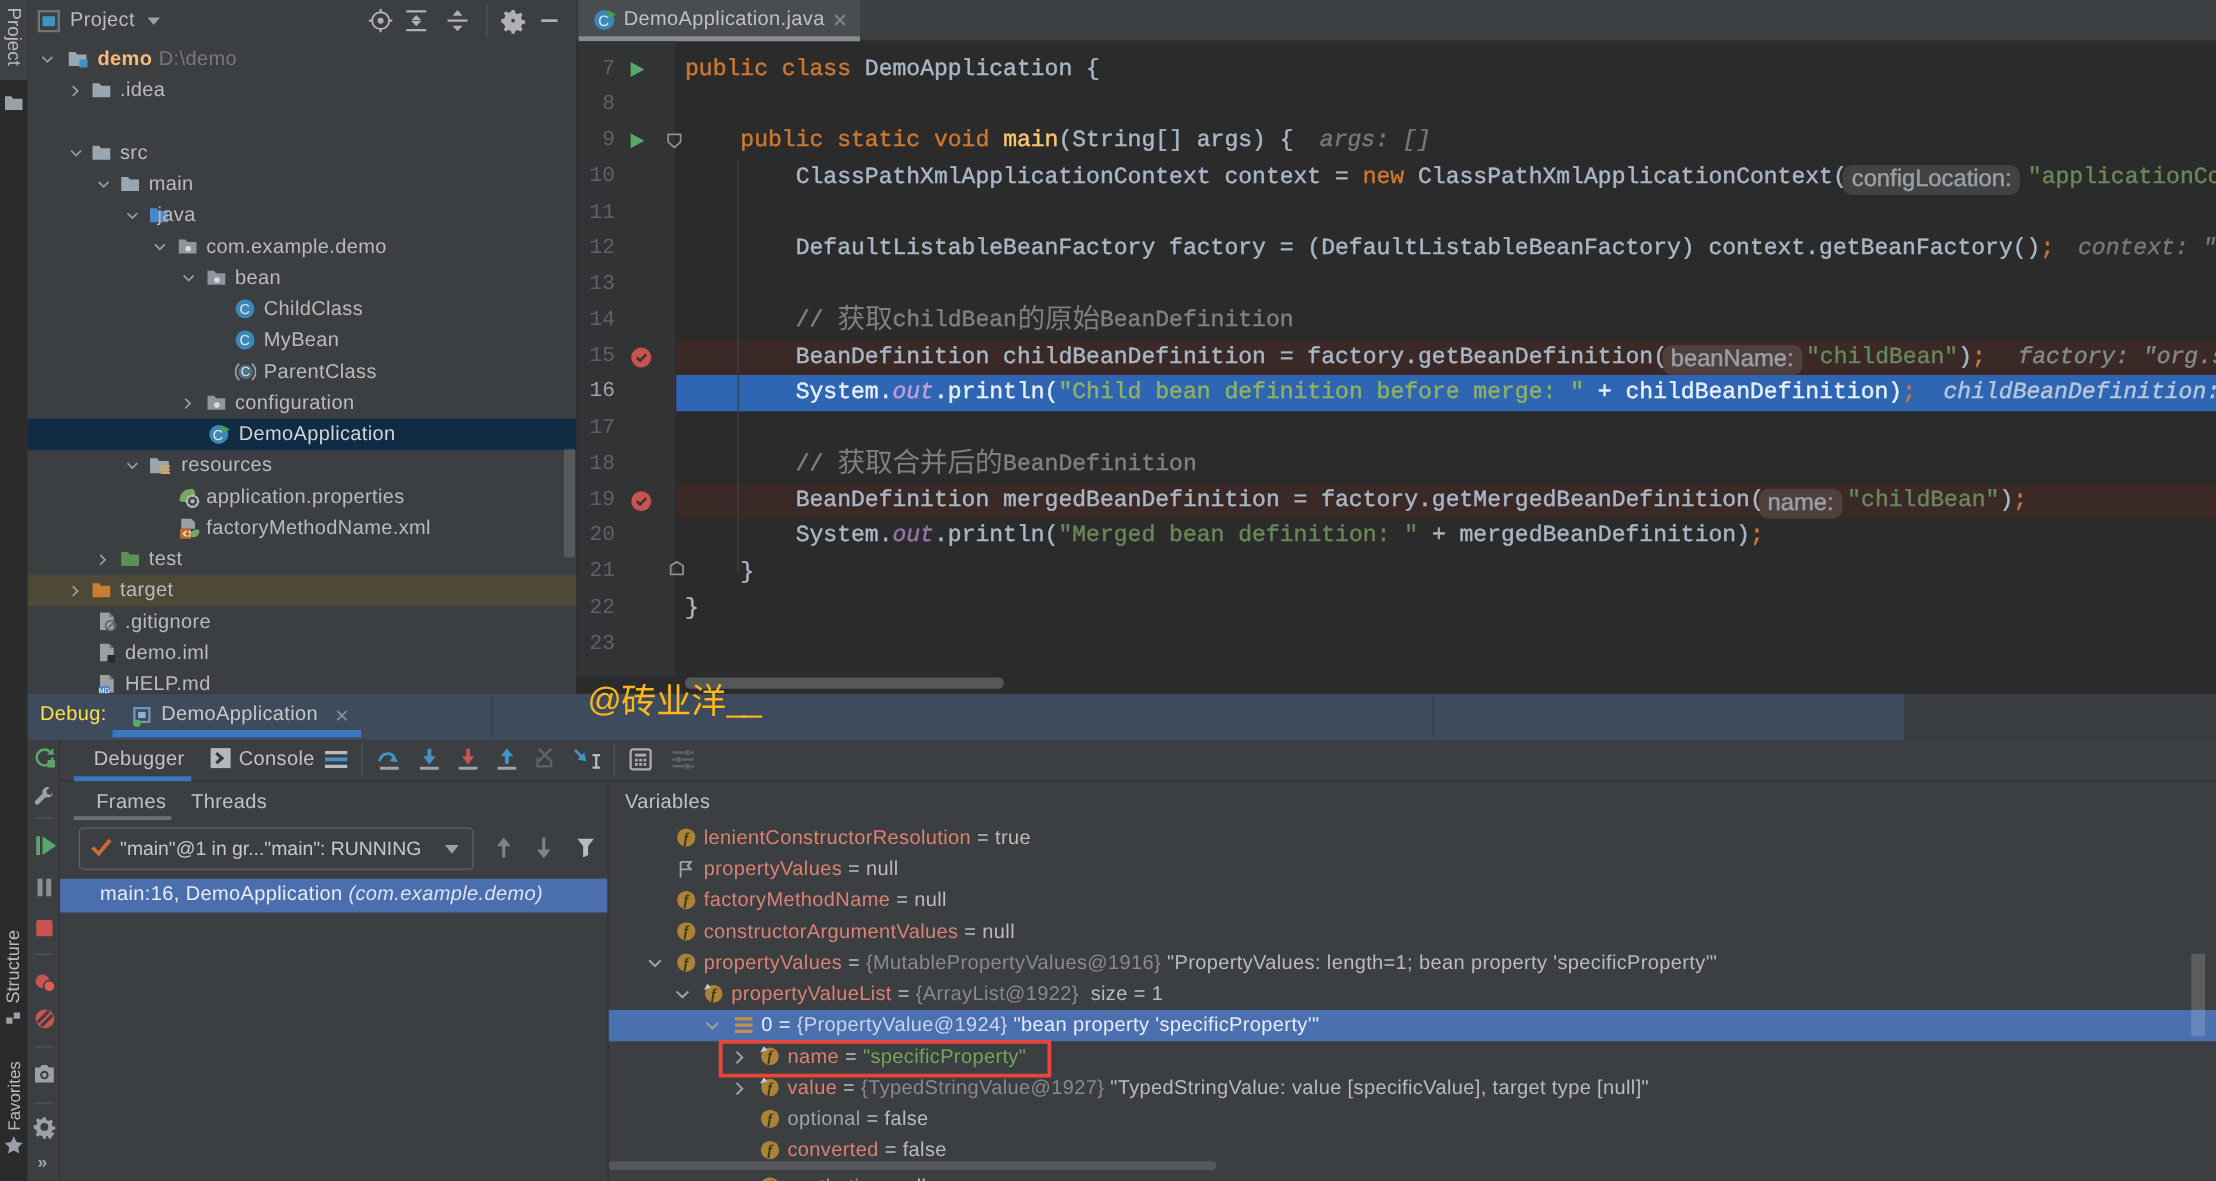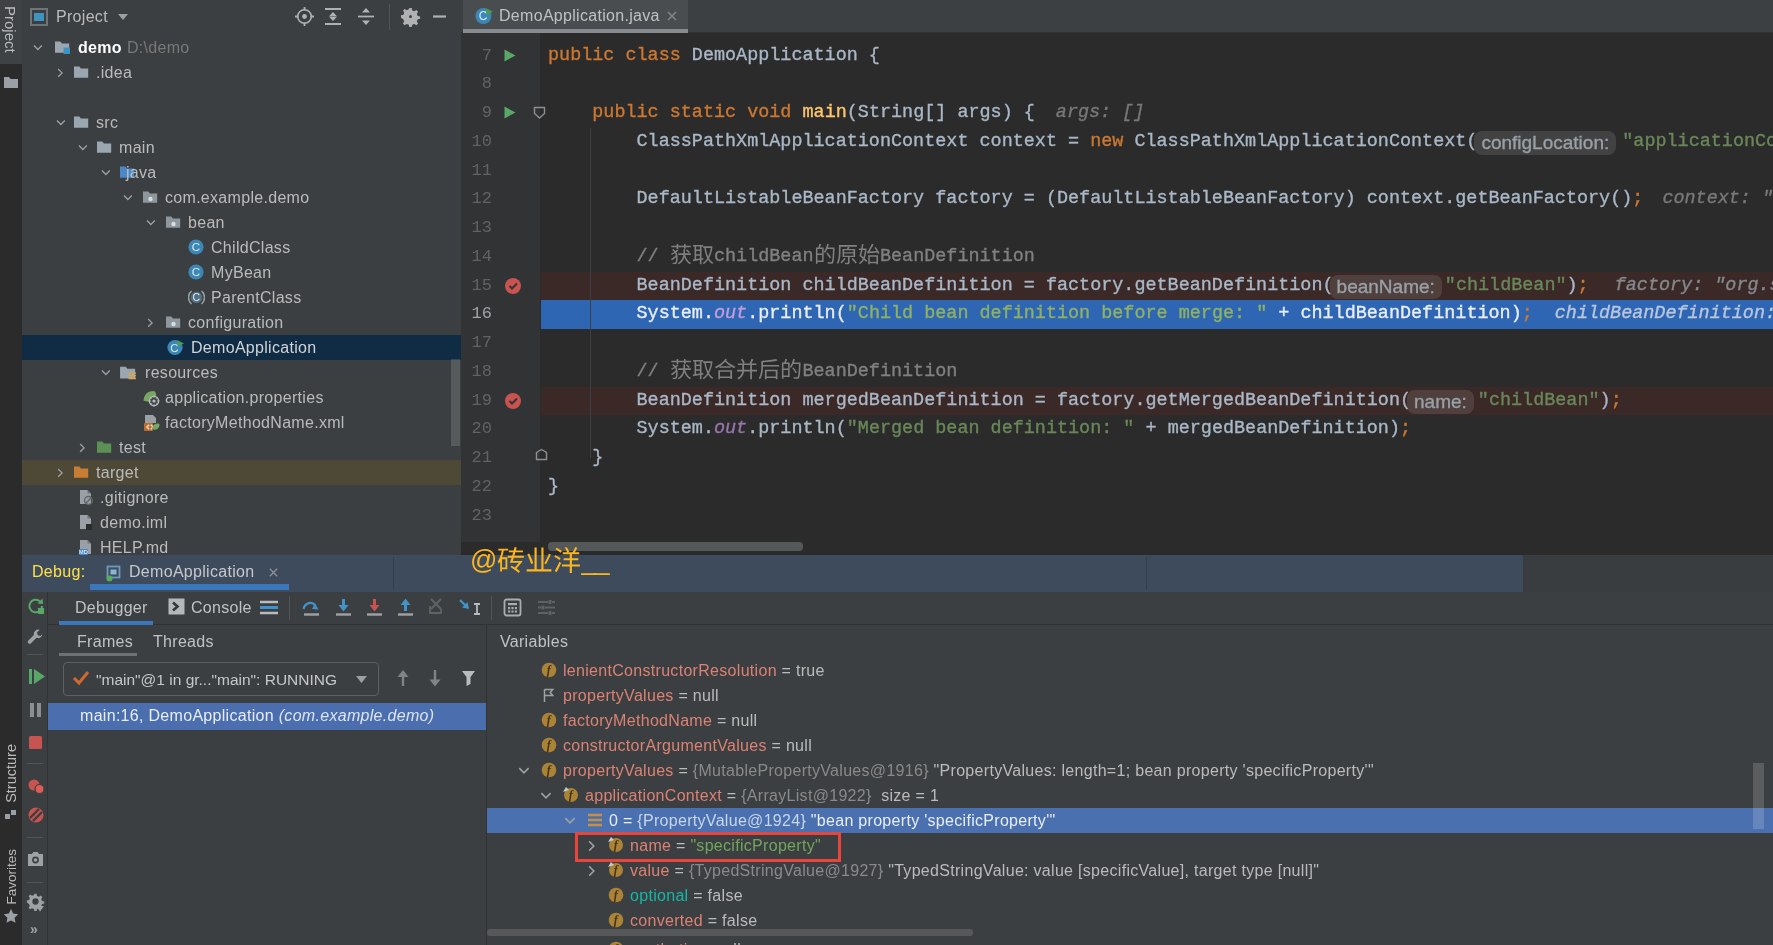--- a/index.html
+++ b/index.html
@@ -109,21 +109,21 @@
 </defs>
       </svg>
 <div class="trow" style="top:35px">
         <svg class="chev" style="left:10px" viewBox="0 0 14 14">
           <use href="#chd"></use>
         </svg>
         <svg class="ic" style="left:32px;color:#9aa7b0" width="17" height="17" viewBox="0 0 17 17">
           <use href="#fold"></use>
           <rect x="9.5" y="8.5" width="6.5" height="6.5" fill="#3e94c0"></rect>
         </svg>
-        <span class="abs" style="left:56px;font-weight:bold;color:#ffffff">demo</span>
+        <span class="abs" style="left:56px;font-weight:bold;color:#fdba74">demo</span>
         <span class="abs" style="left:105px;color:#787878">D:\demo</span>
       </div>
 <div class="trow" style="top:60px">
         <svg class="chev" style="left:33px" viewBox="0 0 14 14">
           <use href="#chr"></use>
         </svg>
         <svg class="ic" style="left:51px;color:#9aa7b0" width="17" height="17" viewBox="0 0 17 17">
           <use href="#fold"></use>
         </svg>
         <span class="abs" style="left:74px">.idea</span>
@@ -563,21 +563,21 @@
       </div>
 <div class="abs f15" style="left:465px;top:228px;width:1286px;height:25px;line-height:25px;white-space:nowrap;overflow:hidden">
         <svg class="abs" style="left:52px;top:6px" width="13" height="13" viewBox="0 0 14 14">
           <path d="M2.5 4.5l5 5 5-5" stroke="#9ea0a2" stroke-width="1.7" fill="none"></path>
         </svg>
         <svg class="abs" style="left:75px;top:3px" width="17" height="17" viewBox="0 0 17 17">
           <circle cx="9" cy="9" r="7" fill="#ab8337"></circle>
           <text x="9" y="13" font-size="12" font-style="italic" font-weight="bold" text-anchor="middle" fill="#42351a" font-family="Liberation Serif">f</text>
           <path d="M1 6L4 1l3 3z" fill="#c8cbcd"></path>
         </svg>
-        <span class="abs" style="left:98px"><span style="color:#dc8274">applicationContext</span> = <span style="color:#8a8a8a">{ArrayList@1922}</span>&nbsp; size = 1</span>
+        <span class="abs" style="left:98px"><span style="color:#dc8274">propertyValueList</span> = <span style="color:#8a8a8a">{ArrayList@1922}</span>&nbsp; size = 1</span>
       </div>
 <div class="abs" style="left:465px;top:253px;width:1304px;height:25px;background:#4a70b0"></div>
 <div class="abs f15" style="left:465px;top:253px;width:1286px;height:25px;line-height:25px;white-space:nowrap;overflow:hidden">
         <svg class="abs" style="left:76px;top:6px" width="13" height="13" viewBox="0 0 14 14">
           <path d="M2.5 4.5l5 5 5-5" stroke="#9ea0a2" stroke-width="1.7" fill="none"></path>
         </svg>
         <svg class="abs" style="left:100px;top:4px" width="16" height="16" viewBox="0 0 16 16">
           <path stroke="#c49045" stroke-width="2.6" d="M1 3h14M1 8h14M1 13h14"></path>
         </svg>
         <span class="abs" style="left:122px"><span style="color:#e8edf5">0 = </span><span style="color:#c8d5ea">{PropertyValue@1924}</span><span style="color:#e8edf5"> "bean property 'specificProperty'"</span></span>
@@ -602,21 +602,21 @@
           <text x="9" y="13" font-size="12" font-style="italic" font-weight="bold" text-anchor="middle" fill="#42351a" font-family="Liberation Serif">f</text>
           <path d="M1 6L4 1l3 3z" fill="#c8cbcd"></path>
         </svg>
         <span class="abs" style="left:143px"><span style="color:#dc8274">value</span> = <span style="color:#8a8a8a">{TypedStringValue@1927}</span> "TypedStringValue: value [specificValue], target type [null]"</span>
       </div>
 <div class="abs f15" style="left:465px;top:328px;width:1286px;height:25px;line-height:25px;white-space:nowrap;overflow:hidden">
         <svg class="abs" style="left:121px;top:4px" width="16" height="16" viewBox="0 0 16 16">
           <circle cx="8" cy="8" r="7.3" fill="#ab8337"></circle>
           <text x="8" y="12.2" font-size="12" font-style="italic" font-weight="bold" text-anchor="middle" fill="#42351a" font-family="Liberation Serif">f</text>
         </svg>
-        <span class="abs" style="left:143px"><span style="color:#14b8a6">optional</span> = false</span>
+        <span class="abs" style="left:143px"><span style="color:#a3a3a3">optional</span> = false</span>
       </div>
 <div class="abs f15" style="left:465px;top:353px;width:1286px;height:25px;line-height:25px;white-space:nowrap;overflow:hidden">
         <svg class="abs" style="left:121px;top:4px" width="16" height="16" viewBox="0 0 16 16">
           <circle cx="8" cy="8" r="7.3" fill="#ab8337"></circle>
           <text x="8" y="12.2" font-size="12" font-style="italic" font-weight="bold" text-anchor="middle" fill="#42351a" font-family="Liberation Serif">f</text>
         </svg>
         <span class="abs" style="left:143px"><span style="color:#dc8274">converted</span> = false</span>
       </div>
 <div class="abs f15" style="left:465px;top:382px;width:1286px;height:25px;line-height:25px;white-space:nowrap;overflow:hidden">
         <svg class="abs" style="left:121px;top:4px" width="16" height="16" viewBox="0 0 16 16">

